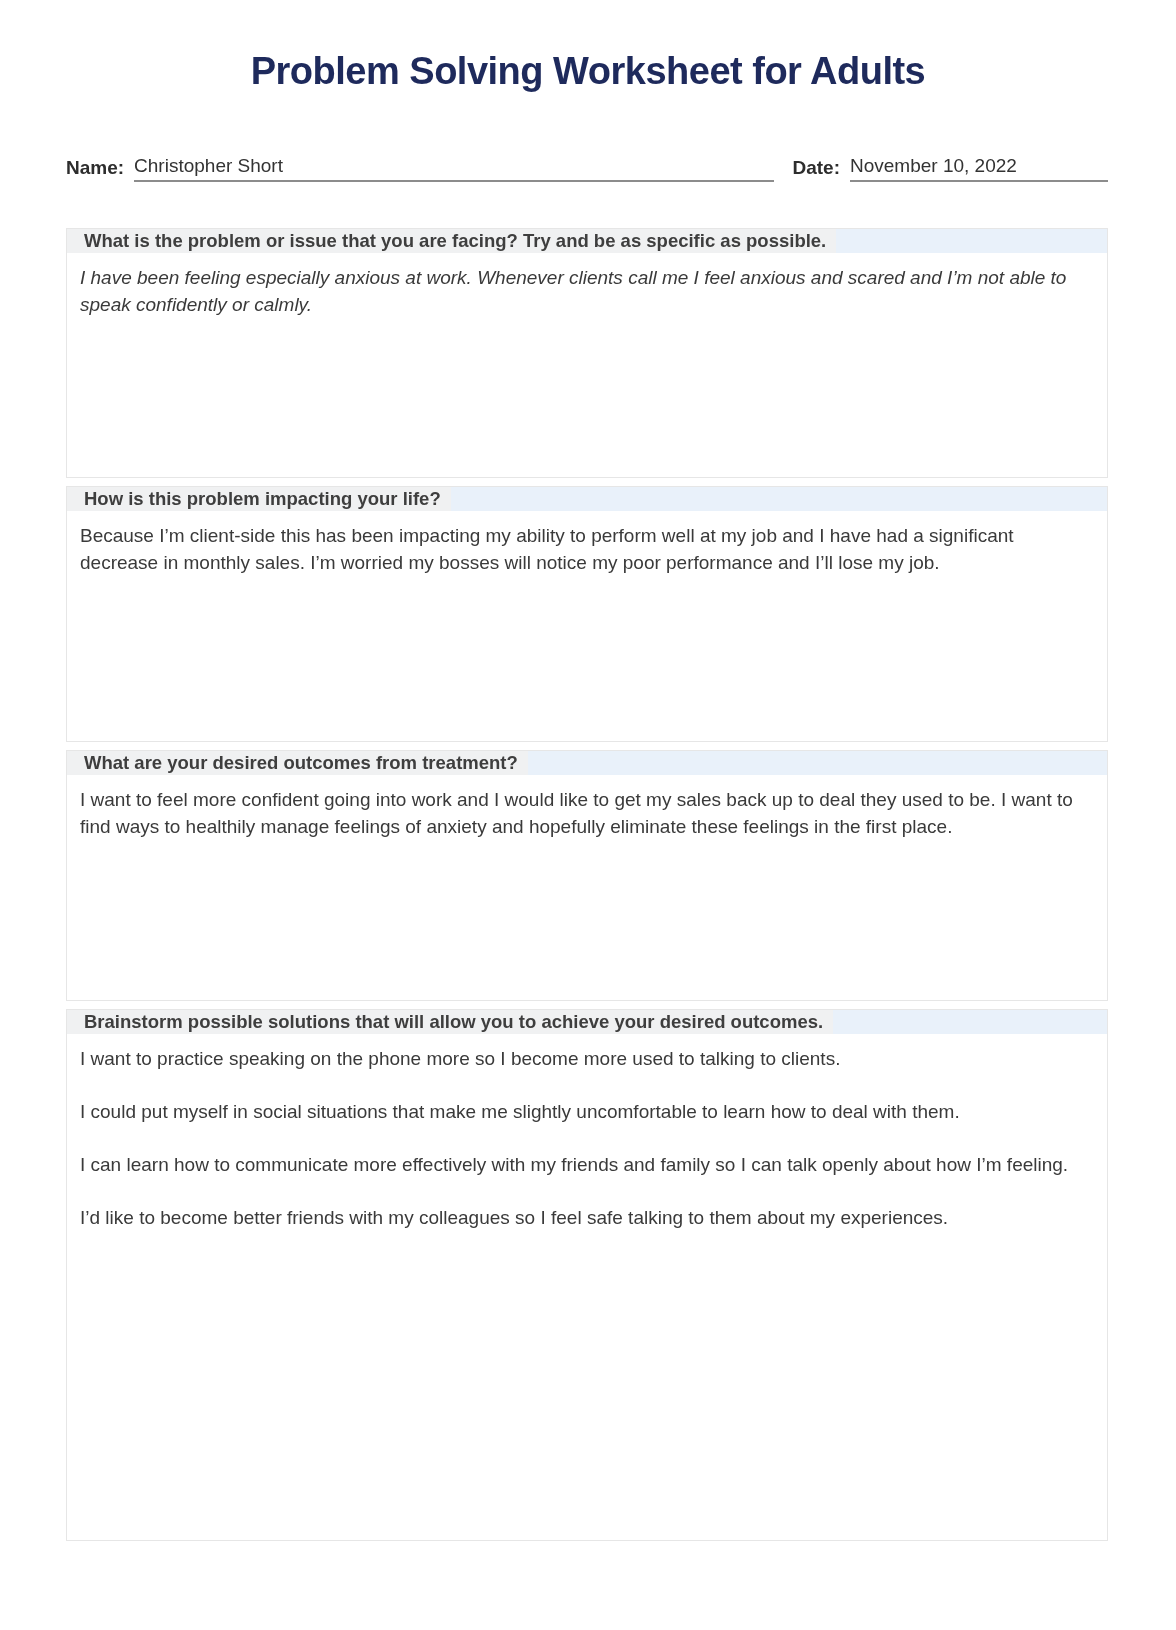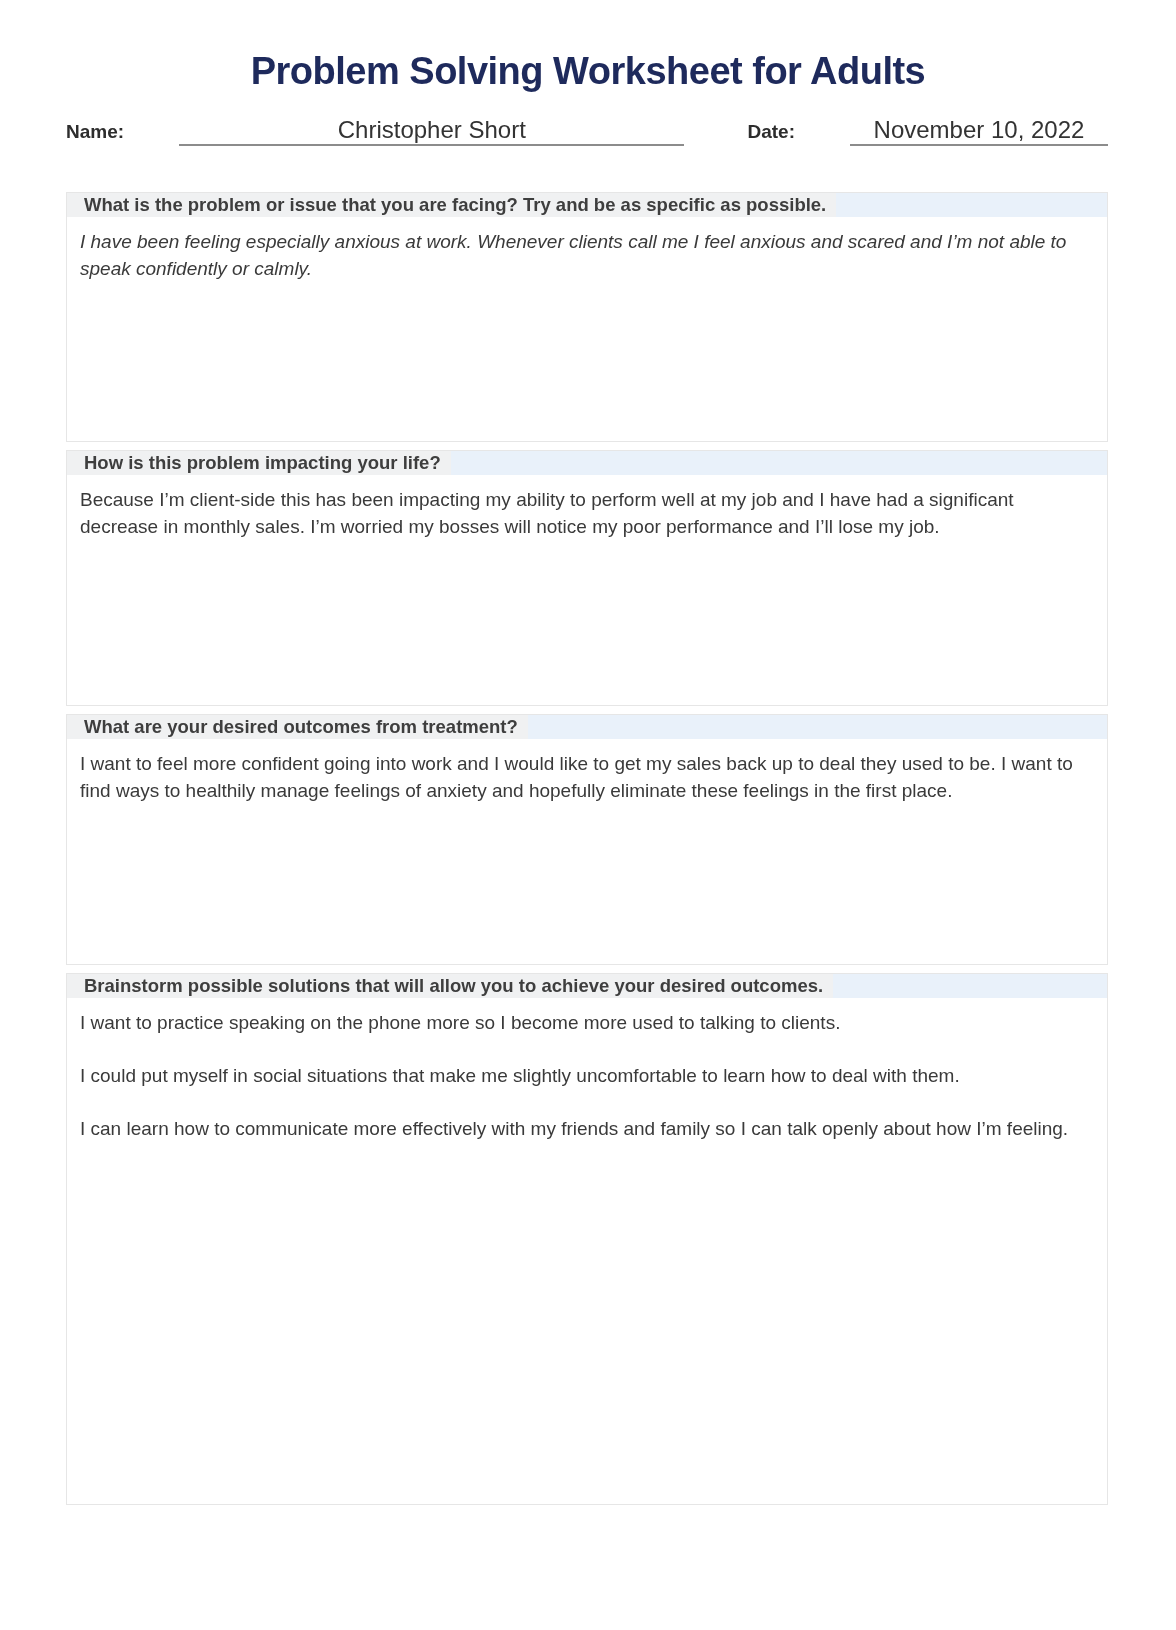--- a/index.html
+++ b/index.html
@@ -27,41 +27,40 @@
     text-align:center;
     font-size:38px;
     font-weight:bold;
     color:var(--title-navy);
     letter-spacing:-0.5px;
   }
   .meta-row{
     display:flex;
     align-items:flex-end;
     margin:26px 68px 0 66px;
-    gap:45px;
   }
   .label{
     font-weight:bold;
     font-size:19px;
     color:var(--label-text);
     padding-bottom:3px;
     white-space:nowrap;
   }
   .fill{
     border-bottom:2px solid var(--underline-gray);
-    text-align:center;
-    font-size:24px;
+    text-align:left;
+    font-size:19px;
     color:#333;
     margin-left:10px;
     padding-bottom:3px;
     line-height:22px;
   }
   .name-fill{flex:1;}
   .date-label{margin-left:18px;}
-  .date-fill{width:258px;}
+  .date-fill{width:258px;margin-top:36px;}
   .sections{margin:46px 68px 0 66px;}
   .section{
     border:1px solid var(--box-border);
     margin-bottom:8px;
     background:#fff;
   }
   .q-bar{
     display:flex;
     height:24px;
     background:var(--bar-blue);
@@ -142,17 +141,18 @@
 
   <section class="section sec-3">
     <div class="q-bar">
       <div class="q-text">Brainstorm possible solutions that will allow you to achieve your desired outcomes.</div>
       <div class="q-fill"></div>
     </div>
     <div class="answer">
           <p>I want to practice speaking on the phone more so I become more used to talking to clients.</p>
           <p>I could put myself in social situations that make me slightly uncomfortable to learn how to deal with them.</p>
           <p>I can learn how to communicate more effectively with my friends and family so I can talk openly about how I’m feeling.</p>
+          <p>I’d like to become better friends with my colleagues so I feel safe talking to them about my experiences.</p>
         </div>
   </section>
 </div>
 
 </div>
 
 </body></html>

